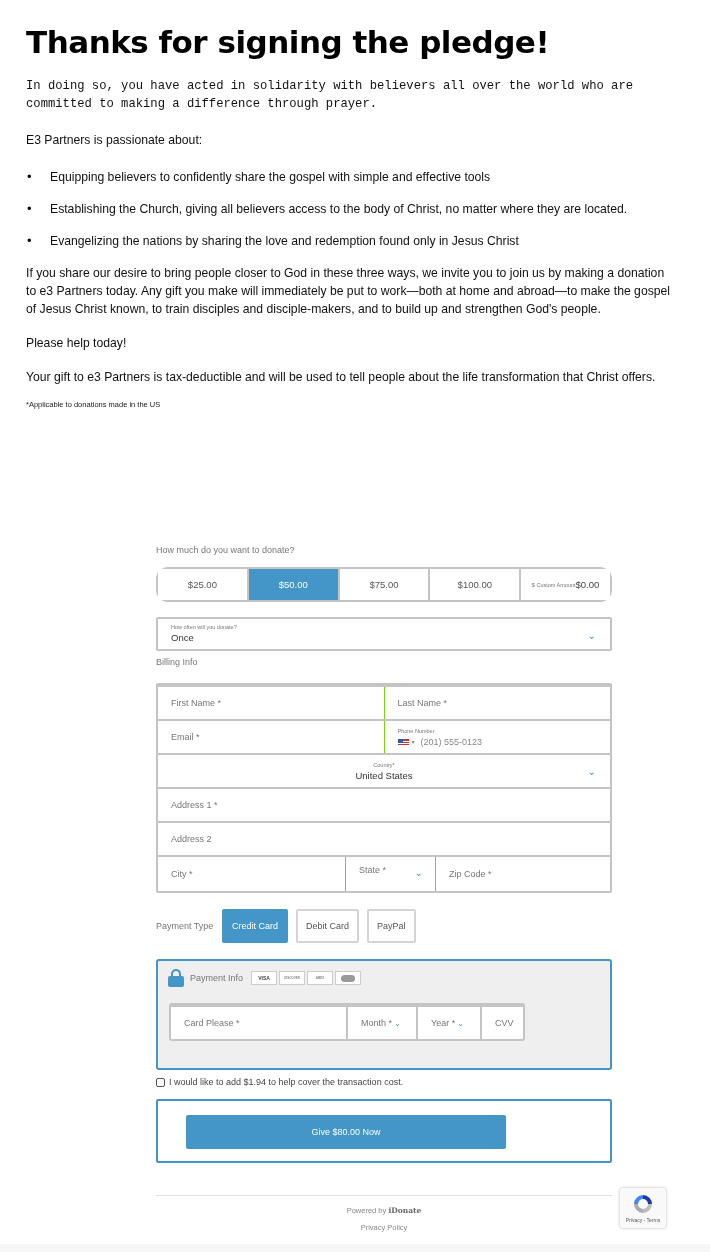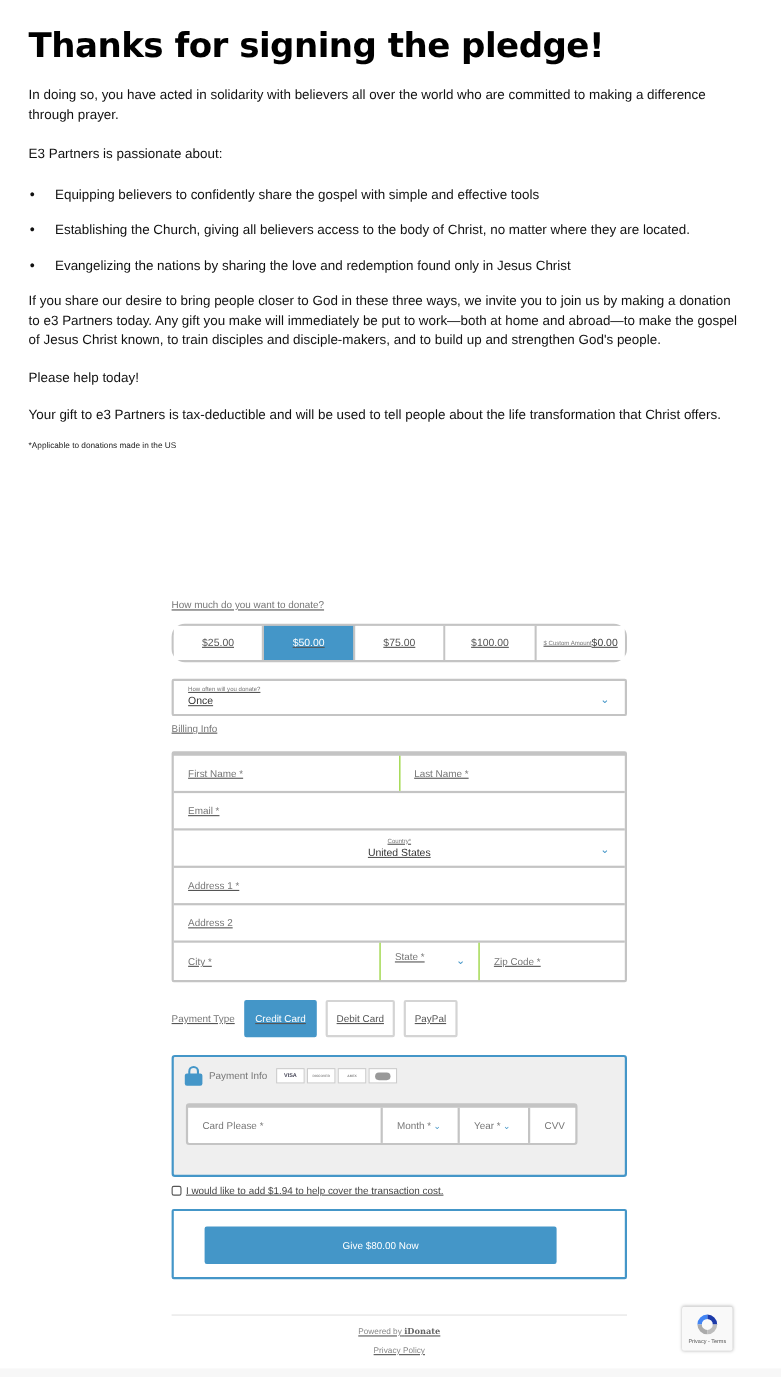--- a/index.html
+++ b/index.html
@@ -2,32 +2,32 @@
 <html><head>
 <meta charset="utf-8">
 <style>
   * { box-sizing: border-box; margin: 0; padding: 0; }
   html, body { width: 710px; height: 1252px; background: #ffffff; overflow: hidden; }
   body { font-family: "Liberation Sans", sans-serif; color: #111; position: relative; }
 
   .content { position: absolute; left: 26px; top: 22px; width: 650px; }
   .title { font-family: "DejaVu Sans", sans-serif; font-weight: bold; font-size: 31px; letter-spacing: -0.5px; color: #000; line-height: 40px; }
   .p { font-size: 12.2px; line-height: 18px; color: #111; }
-  .p1 { margin-top: 15px; }
+  .p1 { margin-top: 15px; font-family: Liberation Mono, monospace; }
   .p2 { margin-top: 18px; }
   ul.bullets { list-style: none; margin-top: 19px; }
   ul.bullets li { position: relative; padding-left: 24px; font-size: 12.2px; line-height: 18px; margin-bottom: 14px; }
   ul.bullets li::before { content: "•"; position: absolute; left: 1px; top: 0; font-size: 13px; }
   .p3 { margin-top: 3px; }
   .p4 { margin-top: 16px; }
   .p5 { margin-top: 16px; }
   .footnote { font-size: 7.5px; margin-top: 14px; color: #222; }
 
   
-  .form { position: absolute; left: 156px; top: 545px; width: 414px; font-size: 9px; color: #555; text-decoration: underline; }
+  .form { position: absolute; left: 156px; top: 545px; width: 456px; font-size: 9px; color: #555; }
   .q-label { font-size: 9px; color: #777; height: 16px; }
   .amounts { display: flex; border: 2px solid #c4c4c4; border-radius: 12px; height: 35px; margin-top: 6px; }
   .amt { flex: 1; display: flex; align-items: center; justify-content: center; font-size: 9.5px; color: #555; border-right: 2px solid #c4c4c4; background: #fff; cursor: pointer; }
   .amt:last-child { border-right: none; }
   .amt.sel { background: #4496c8; color: #fff; }
   .amt .cust-lbl { font-size: 5.5px; color: #777; }
   .amt .cust-val { font-size: 9.5px; color: #444; }
 
   .freq { margin-top: 15px; height: 34px; border: 2px solid #c4c4c4; border-radius: 2px; position: relative; padding: 5px 13px; }
   .tiny-lbl { font-size: 5.5px; color: #777; display: block; }
@@ -119,20 +119,28 @@
   </div>
   <div class="billing-lbl">Billing Info</div>
 
   <div class="billing">
     <div class="brow">
       <div class="bcell">First Name *</div>
       <div class="bcell">Last Name *</div>
     </div>
     <div class="brow">
       <div class="bcell">Email *</div>
+      <div class="bcell phone">
+        <span class="tiny-lbl">Phone Number</span>
+        <span class="ph-row">
+          <span class="flag"></span>
+          <span style="font-size:6px;margin-right:6px;">▾</span>
+          <span>(201) 555-0123</span>
+        </span>
+      </div>
     </div>
     <div class="brow">
       <div class="bcell country">
         <span class="tiny-lbl">Country*</span>
         <span class="sel-val">United States</span>
         <span class="chev">⌄</span>
       </div>
     </div>
     <div class="brow">
       <div class="bcell">Address 1 *</div>

